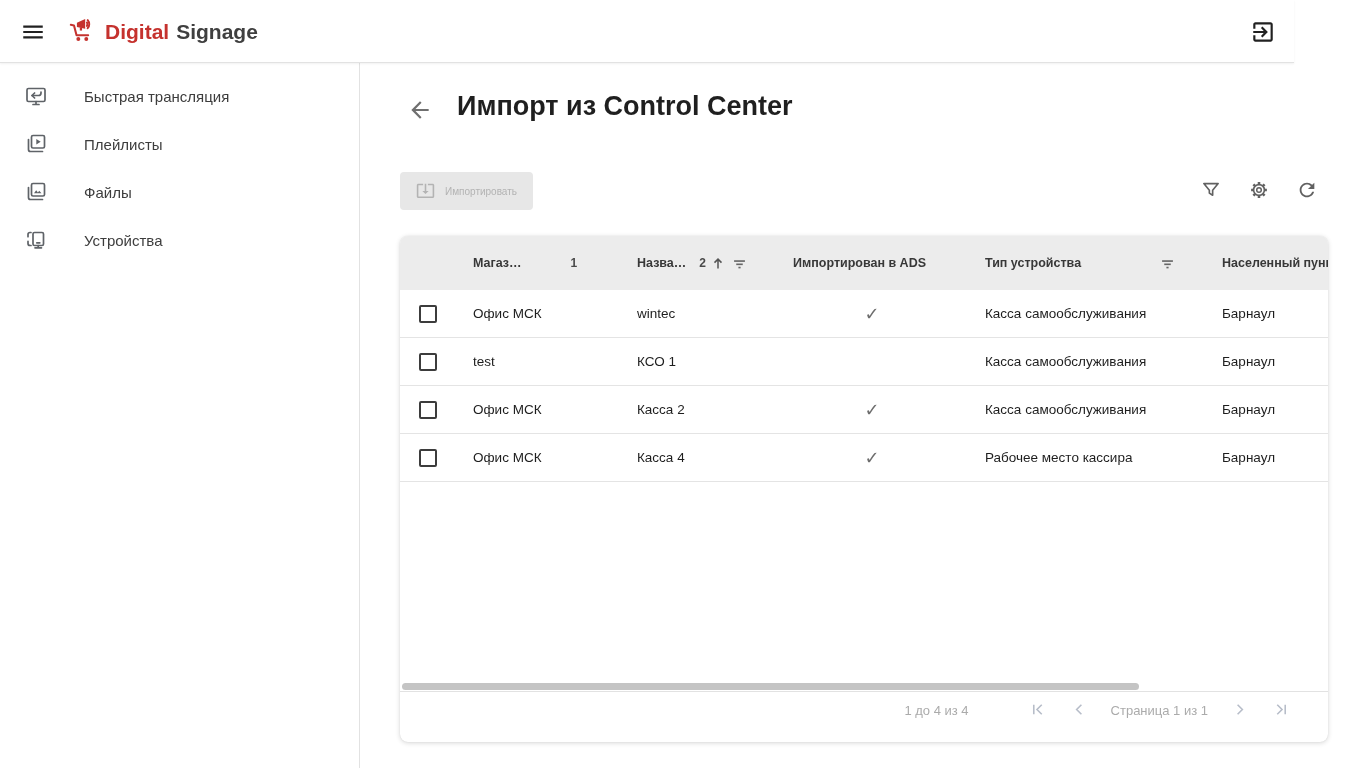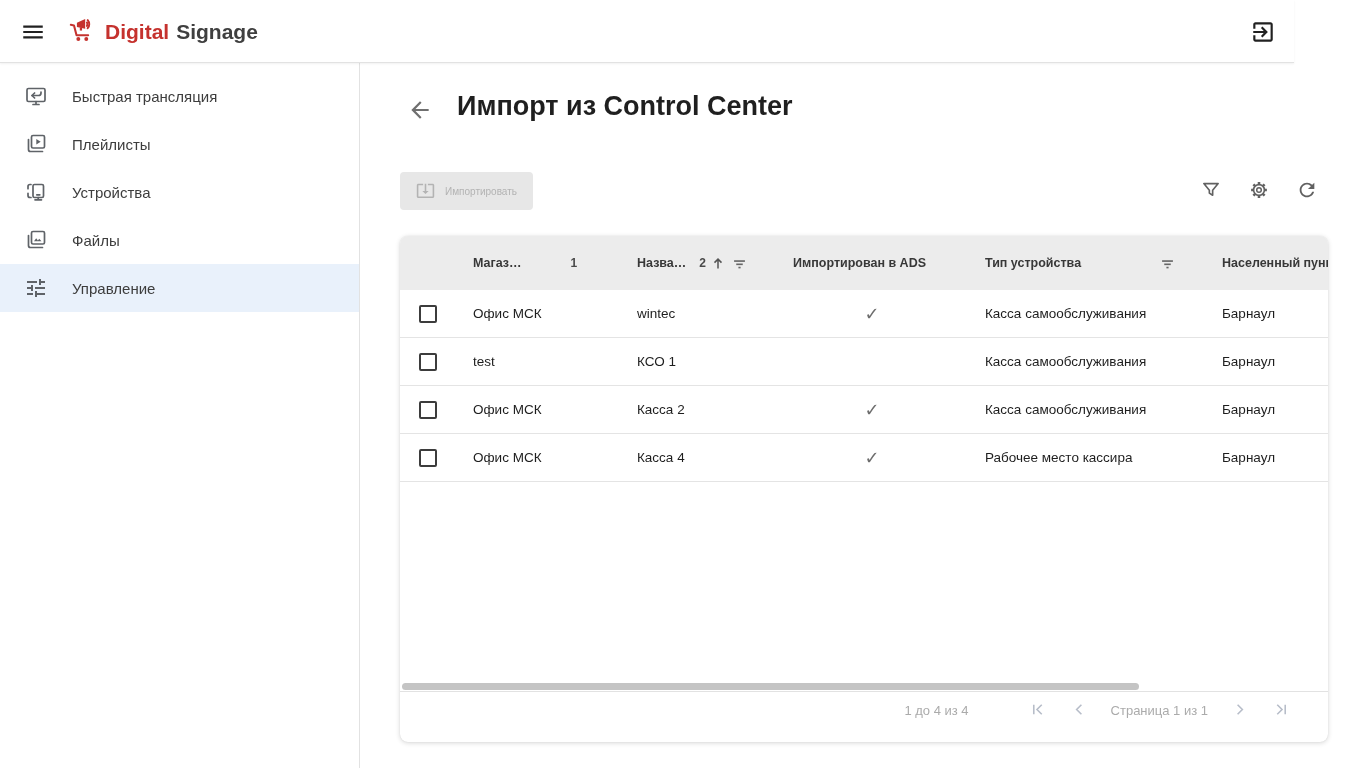--- a/index.html
+++ b/index.html
@@ -21,21 +21,21 @@
     background:none; border:none; cursor:pointer; }
 
   
   .sidebar { position:absolute; left:0; top:63px; width:360px; height:705px;
     background:#fff; border-right:1px solid #e2e2e2; padding-top:9px; }
   .nav-item { height:48px; display:flex; align-items:center; padding-left:24px;
     cursor:pointer; }
   .nav-item.active { background:#e9f1fb; }
   .nav-icon { width:24px; height:24px; flex:0 0 24px; display:flex;
     align-items:center; justify-content:center; }
-  .nav-label { margin-left:24px; font-size:15px; color:#3d3d3d; }
+  .nav-label { margin-left:36px; font-size:15px; color:#3d3d3d; }
 
   
   .main { position:absolute; left:361px; top:63px; width:1005px; height:705px;
     background:#fff; }
   .back-btn { position:absolute; left:46px; top:34px; width:26px; height:26px;
     background:none; border:none; cursor:pointer; }
   .page-title { position:absolute; left:96px; top:28px; font-size:27px;
     font-weight:700; color:#1f1f1f; white-space:nowrap; }
 
   .import-btn { position:absolute; left:39px; top:109px; height:38px;
@@ -152,46 +152,38 @@
         <path d="M4.5 7.5v10a2 2 0 0 0 2 2h12"></path>
         <rect x="7.5" y="3.5" width="13" height="12.5" rx="1.5"></rect>
         <path d="M12.3 7l4.4 2.75-4.4 2.75z" fill="#5f6368" stroke="none"></path>
       </svg>
     </span>
     <span class="nav-label">Плейлисты</span>
   </div>
   <div class="nav-item">
     <span class="nav-icon">
       <svg width="24" height="24" viewBox="0 0 24 24" fill="none" stroke="#5f6368" stroke-width="1.7" stroke-linecap="round" stroke-linejoin="round">
+        <path d="M4.5 7.5v10a2 2 0 0 0 2 2h12"></path>
+        <rect x="7.5" y="3.5" width="13" height="12.5" rx="1.5"></rect>
+        <path d="M10 13.2l2.2-2.9 1.7 2.1 1.3-1.6 2.3 2.4z" fill="#5f6368" stroke="none"></path>
+      </svg>
+    </span>
+    <span class="nav-label">Файлы</span>
+  </div>
+  <div class="nav-item">
+    <span class="nav-icon">
+      <svg width="24" height="24" viewBox="0 0 24 24" fill="none" stroke="#5f6368" stroke-width="1.7" stroke-linecap="round" stroke-linejoin="round">
         <path d="M7 4.5H6a2 2 0 0 0-2 2v2.2"></path>
         <path d="M4 13.3v2.2a2 2 0 0 0 2 2h1"></path>
         <rect x="9" y="4.5" width="10.5" height="13" rx="1.5"></rect>
         <path d="M12.8 14.8h3"></path>
         <path d="M14.2 17.5v2.3M11 19.8h6.5"></path>
       </svg>
     </span>
     <span class="nav-label">Устройства</span>
-  </div>
-  <div class="nav-item">
-    <span class="nav-icon">
-      <svg width="24" height="24" viewBox="0 0 24 24" fill="none" stroke="#5f6368" stroke-width="1.7" stroke-linecap="round" stroke-linejoin="round">
-        <path d="M4.5 7.5v10a2 2 0 0 0 2 2h12"></path>
-        <rect x="7.5" y="3.5" width="13" height="12.5" rx="1.5"></rect>
-        <path d="M10 13.2l2.2-2.9 1.7 2.1 1.3-1.6 2.3 2.4z" fill="#5f6368" stroke="none"></path>
-      </svg>
-    </span>
-    <span class="nav-label">Файлы</span>
-  </div>
-  <div class="nav-item active">
-    <span class="nav-icon">
-      <svg width="24" height="24" viewBox="0 0 24 24">
-          <path fill="#5f6368" d="M3 17v2h6v-2H3zM3 5v2h10V5H3zm10 16v-2h8v-2h-8v-2h-2v6h2zM7 9v2H3v2h4v2h2V9H7zm14 4v-2H11v2h10zm-6-4h2V7h4V5h-4V3h-2v6z"></path>
-        </svg>
-    </span>
-    <span class="nav-label">Управление</span>
   </div>
 </nav>
 
 <main class="main">
   <button class="back-btn">
     <span>
       <svg width="26" height="26" viewBox="0 0 24 24">
           <path fill="#6f6f6f" d="M20 11H7.83l5.59-5.59L12 4l-8 8 8 8 1.41-1.41L7.83 13H20v-2z"></path>
         </svg>
     </span>

